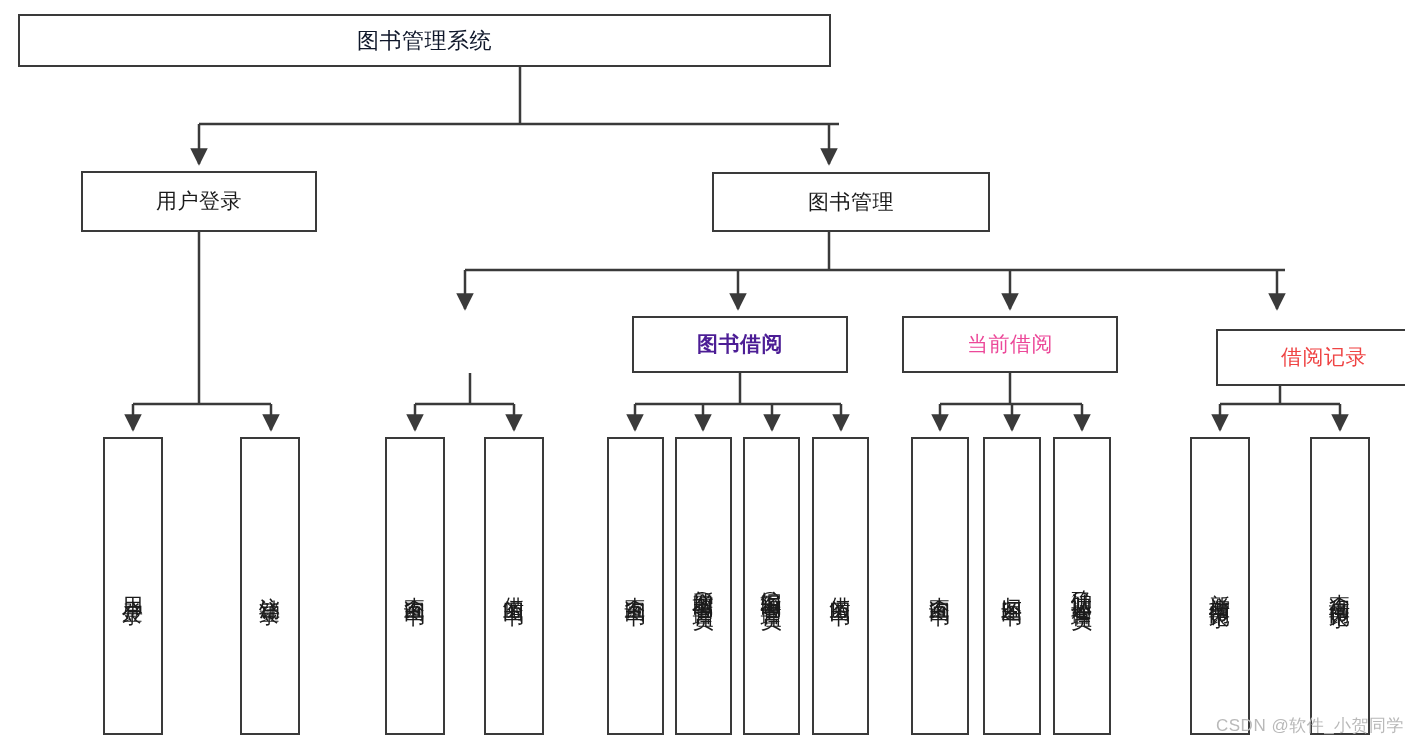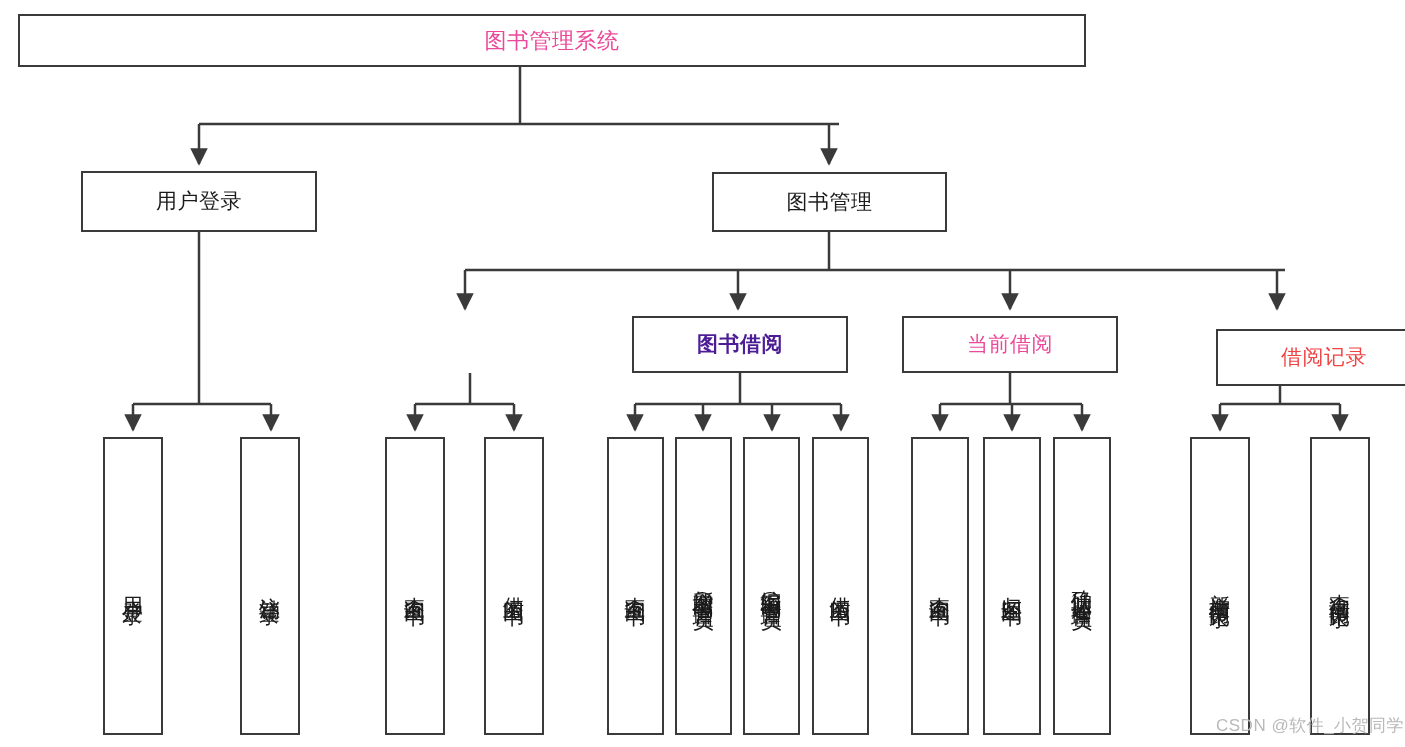--- a/index.html
+++ b/index.html
@@ -121,28 +121,28 @@
       <path d="M 1012 404 L 1012 430" marker-end="url(#arrow)"></path>
       <path d="M 1082 404 L 1082 430" marker-end="url(#arrow)"></path>
 
       <path d="M 1280 373 L 1280 404"></path>
       <path d="M 1220 404 L 1340 404"></path>
       <path d="M 1220 404 L 1220 430" marker-end="url(#arrow)"></path>
       <path d="M 1340 404 L 1340 430" marker-end="url(#arrow)"></path>
     </g>
   </svg>
 
-  <div class="node h root" style="left: 18px; top: 14px; width: 1068px; height: 53px; border-color: rgb(58, 58, 58); color: #ec4899;">
+  <div class="node h root" style="left: 18px; top: 14px; width: 813px; height: 53px; border-color: rgb(58, 58, 58); color: #0f172a;">
     <span class="label">图书管理系统</span>
   </div>
 
   <div class="node h" style="left: 81px; top: 171px; width: 236px; height: 61px; border-color: rgb(58, 58, 58); color: rgb(27, 27, 27);">
     <span class="label">用户登录</span>
   </div>
-  <div class="node h" style="left: 712px; top: 172px; width: 235px; height: 60px; border-color: rgb(58, 58, 58); color: rgb(27, 27, 27);">
+  <div class="node h" style="left: 712px; top: 172px; width: 278px; height: 60px; border-color: rgb(58, 58, 58); color: rgb(27, 27, 27);">
     <span class="label">图书管理</span>
   </div>
 
   <div class="node h" style="left: 632px; top: 316px; width: 216px; height: 57px; border-color: rgb(58, 58, 58); color: #4c1d95; font-weight: bold;">
     <span class="label">图书借阅</span>
   </div>
   <div class="node h" style="left: 902px; top: 316px; width: 216px; height: 57px; border-color: rgb(58, 58, 58); color: #ec4899;">
     <span class="label">当前借阅</span>
   </div>
   <div class="node h" style="left: 1172px; top: 329px; width: 216px; height: 57px; border-color: rgb(58, 58, 58); color: #ef4444; margin-left: 44px;">

